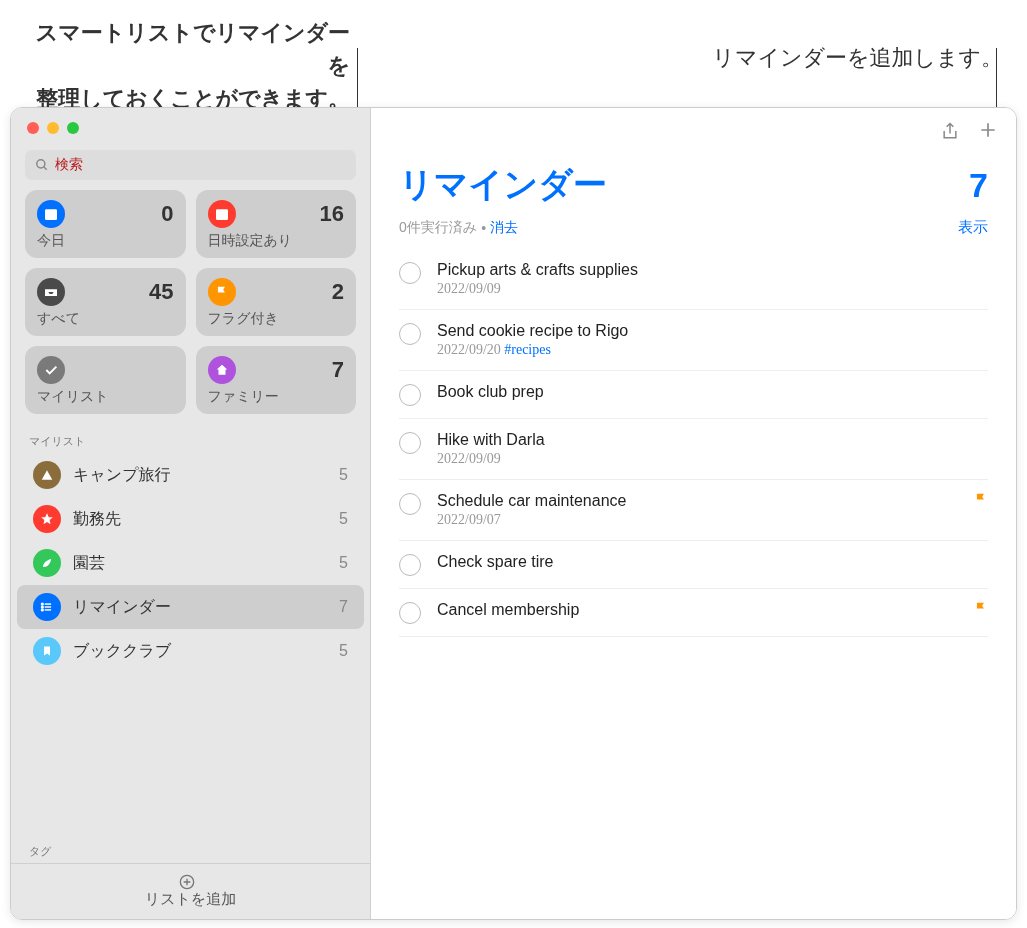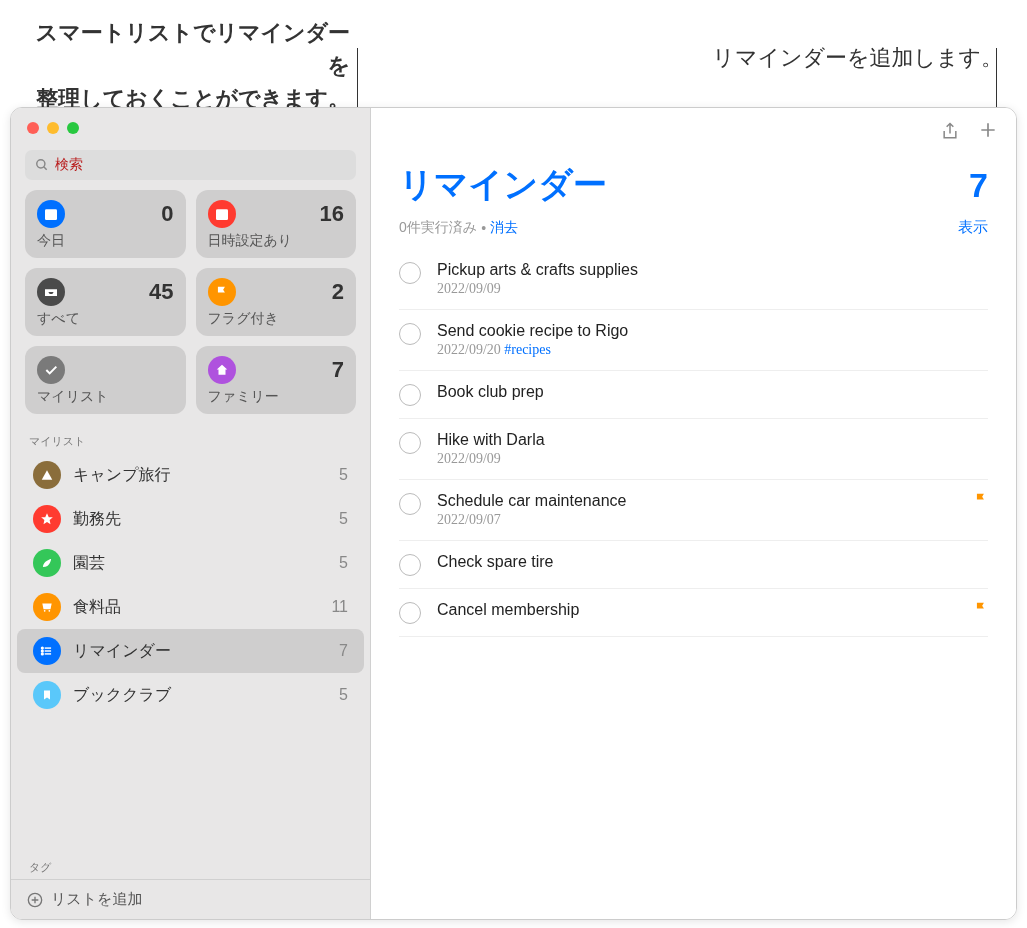--- a/index.html
+++ b/index.html
@@ -19,21 +19,21 @@
   .smart-icon { width: 28px; height: 28px; border-radius: 50%; display: flex; align-items: center; justify-content: center; }
   .smart-count { font-size: 22px; font-weight: 700; color: #333; }
   .smart-label { font-size: 14px; color: #555; margin-top: 4px; }
   .section-header { padding: 8px 18px 4px; font-size: 11px; color: #777; }
   .mylists { flex: 1; overflow: hidden; }
   .list-item { display: flex; align-items: center; padding: 8px 16px; font-size: 16px; color: #333; border-radius: 8px; margin: 0 6px; }
   .list-item.selected { background: #cfcece; }
   .list-icon { width: 28px; height: 28px; border-radius: 50%; margin-right: 12px; display:flex; align-items:center; justify-content:center; flex-shrink:0; }
   .list-name { flex: 1; }
   .list-count { color: #888; font-size: 16px; }
-  .addlist { border-top: 1px solid #d0d0d0; padding: 10px 16px; display: flex; align-items: center; color: #555; font-size: 15px; }
+  .addlist { border-top: 1px solid #d0d0d0; padding: 10px 16px; display: flex; align-items: center; color: #555; font-size: 15px; flex-direction: column; }
   .addlist svg { margin-right: 8px; }
   .main { flex: 1; background: #fff; display: flex; flex-direction: column; }
   .toolbar { display: flex; justify-content: flex-end; padding: 12px 18px 6px; gap: 18px; }
   .toolbar-btn { color: #888; cursor: pointer; }
   .title-row { display: flex; justify-content: space-between; align-items: center; padding: 10px 28px 4px; }
   .title { font-size: 34px; font-weight: 700; color: #0070ff; }
   .title-count { font-size: 34px; font-weight: 600; color: #0070ff; }
   .status-row { display: flex; justify-content: space-between; padding: 6px 28px 12px; font-size: 14px; color: #999; }
   .status-left { display: flex; gap: 4px; align-items: center; }
   .clear { color: #0070ff; }
@@ -161,29 +161,20 @@
         </div>
         <div class="list-item">
           <div class="list-icon" style="background:#34c759">
             <svg width="14" height="14" viewBox="0 0 24 24" fill="#fff">
               <path d="M5 19C5 8 19 5 19 5s-1 14-14 14z"></path>
             </svg>
           </div>
     <div class="list-name">園芸</div>
     <div class="list-count">5</div>
         </div>
-        <div class="list-item">
-          <div class="list-icon" style="background:#ff9500">
-            <svg width="14" height="14" viewBox="0 0 24 24" fill="#fff">
-              <path d="M4 6h16l-2 10H6zM8 20a1.5 1.5 0 100-3 1.5 1.5 0 000 3zm8 0a1.5 1.5 0 100-3 1.5 1.5 0 000 3z"></path>
-            </svg>
-          </div>
-    <div class="list-name">食料品</div>
-    <div class="list-count">11</div>
-        </div>
         <div class="list-item selected">
           <div class="list-icon" style="background:#0070ff">
             <svg width="14" height="14" viewBox="0 0 24 24" fill="none" stroke="#fff" stroke-width="2.5">
               <line x1="8" y1="7" x2="19" y2="7"></line>
               <line x1="8" y1="12" x2="19" y2="12"></line>
               <line x1="8" y1="17" x2="19" y2="17"></line>
               <circle cx="4" cy="7" r="1.5" fill="#fff"></circle>
               <circle cx="4" cy="12" r="1.5" fill="#fff"></circle>
               <circle cx="4" cy="17" r="1.5" fill="#fff"></circle>
             </svg>

